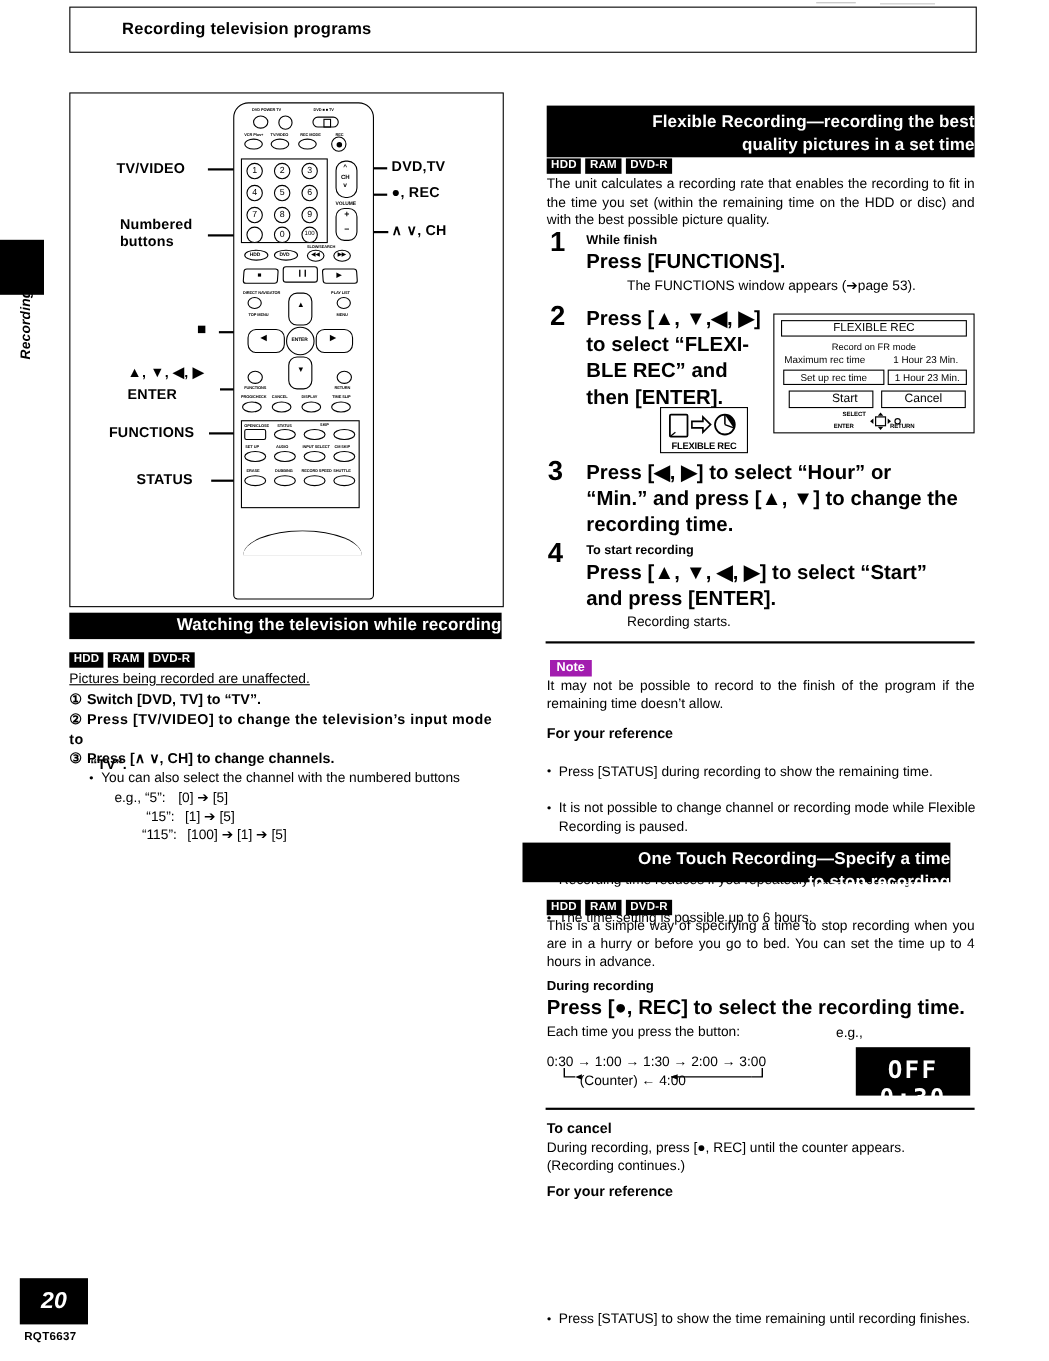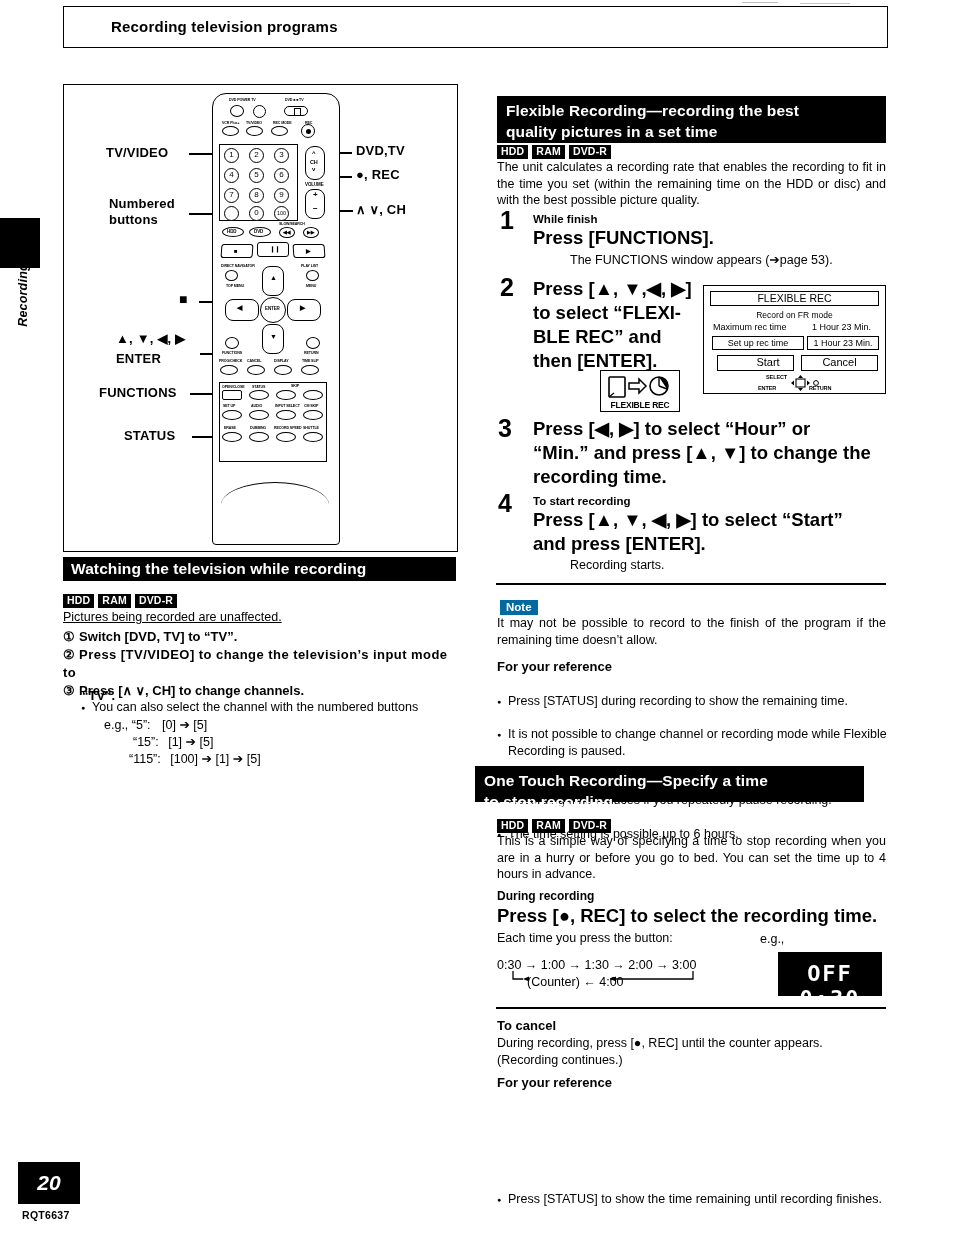--- a/index.html
+++ b/index.html
@@ -147,20 +147,21 @@
   }
 
   
   .sec-header {
     position: absolute;
     background: #000;
     color: #fff;
     font-weight: bold;
     font-size: 15.5px;
     letter-spacing: 0.1px;
+    text-align: right;
   }
 
   
   .stepnum {
     position: absolute;
     font-size: 25px;
     font-weight: bold;
     font-family: "Liberation Sans", sans-serif;
   }
   .step-sub {
@@ -241,21 +242,21 @@
     left: 0; right: 0; bottom: 1px;
     text-align: center;
     font-size: 8.5px;
     font-weight: bold;
     letter-spacing: -0.2px;
   }
 
   
   .note-tag {
     display: inline-block;
-    background: #0369a1;
+    background: #a21caf;
     color: #fff;
     font-size: 11.5px;
     font-weight: bold;
     padding: 1px 6px 2px 6px;
   }
   .rule {
     position: absolute;
     background: #000;
     height: 1.4px;
   }

